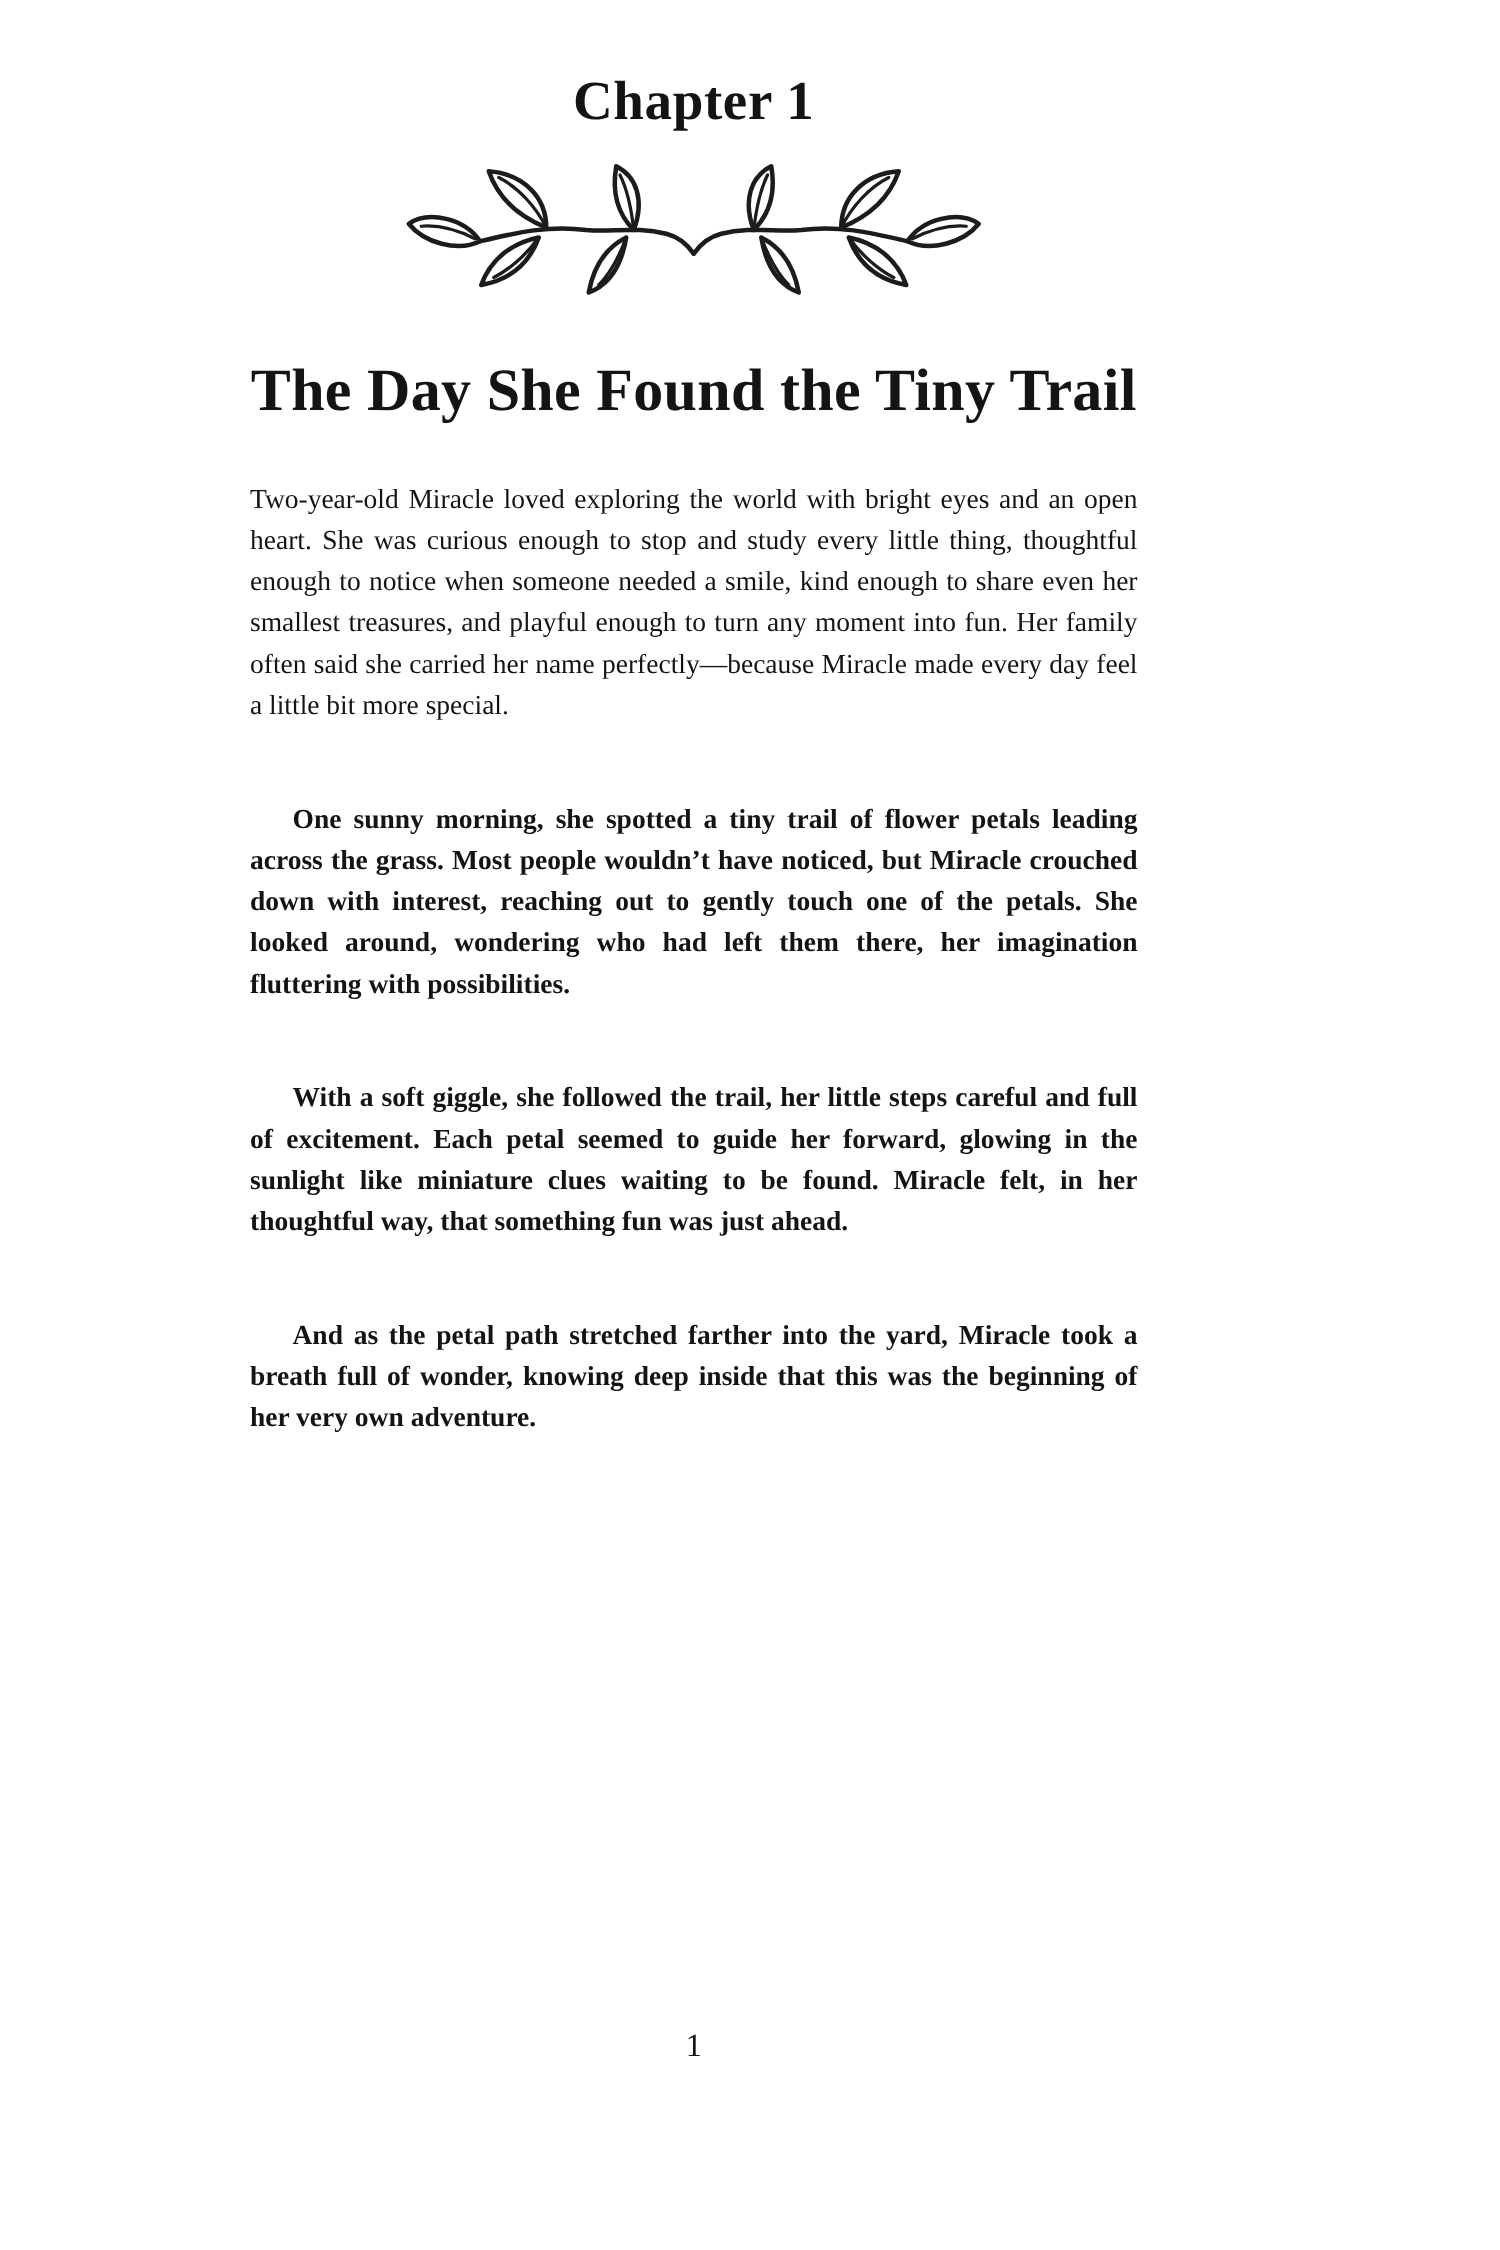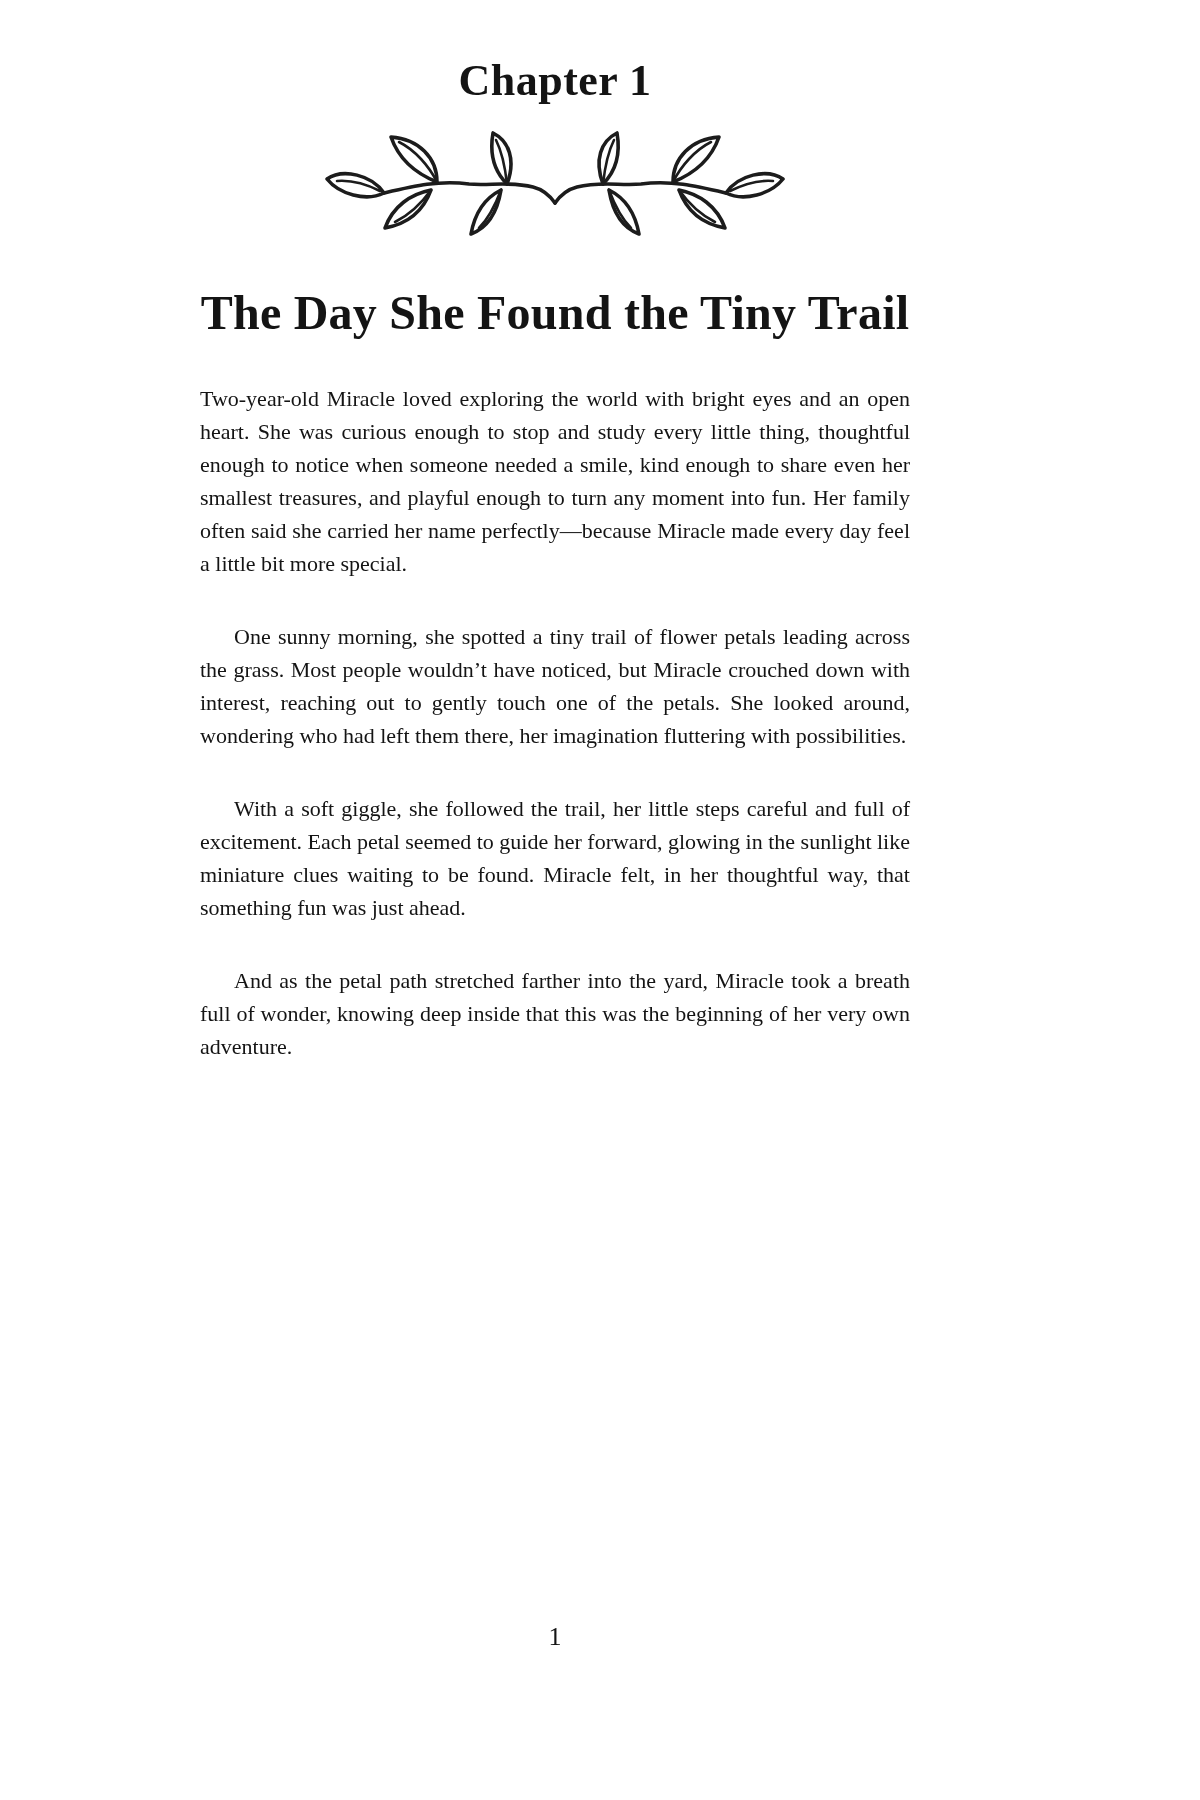--- a/index.html
+++ b/index.html
@@ -48,21 +48,22 @@
     margin-top: 42px;
     font-size: 22px;
     line-height: 33px;
     text-align: justify;
     text-justify: inter-word;
   }
   .body-text p {
     margin: 0;
   }
   .body-text p + p {
-    margin-top: 40px;
+    margin-top: 58px;
+    font-weight: bold;
   }
   .body-text p.indented {
     text-indent: 34px;
   }
   .page-number {
     position: absolute;
     top: 1622px;
     left: 200px;
     width: 710px;
     text-align: center;

